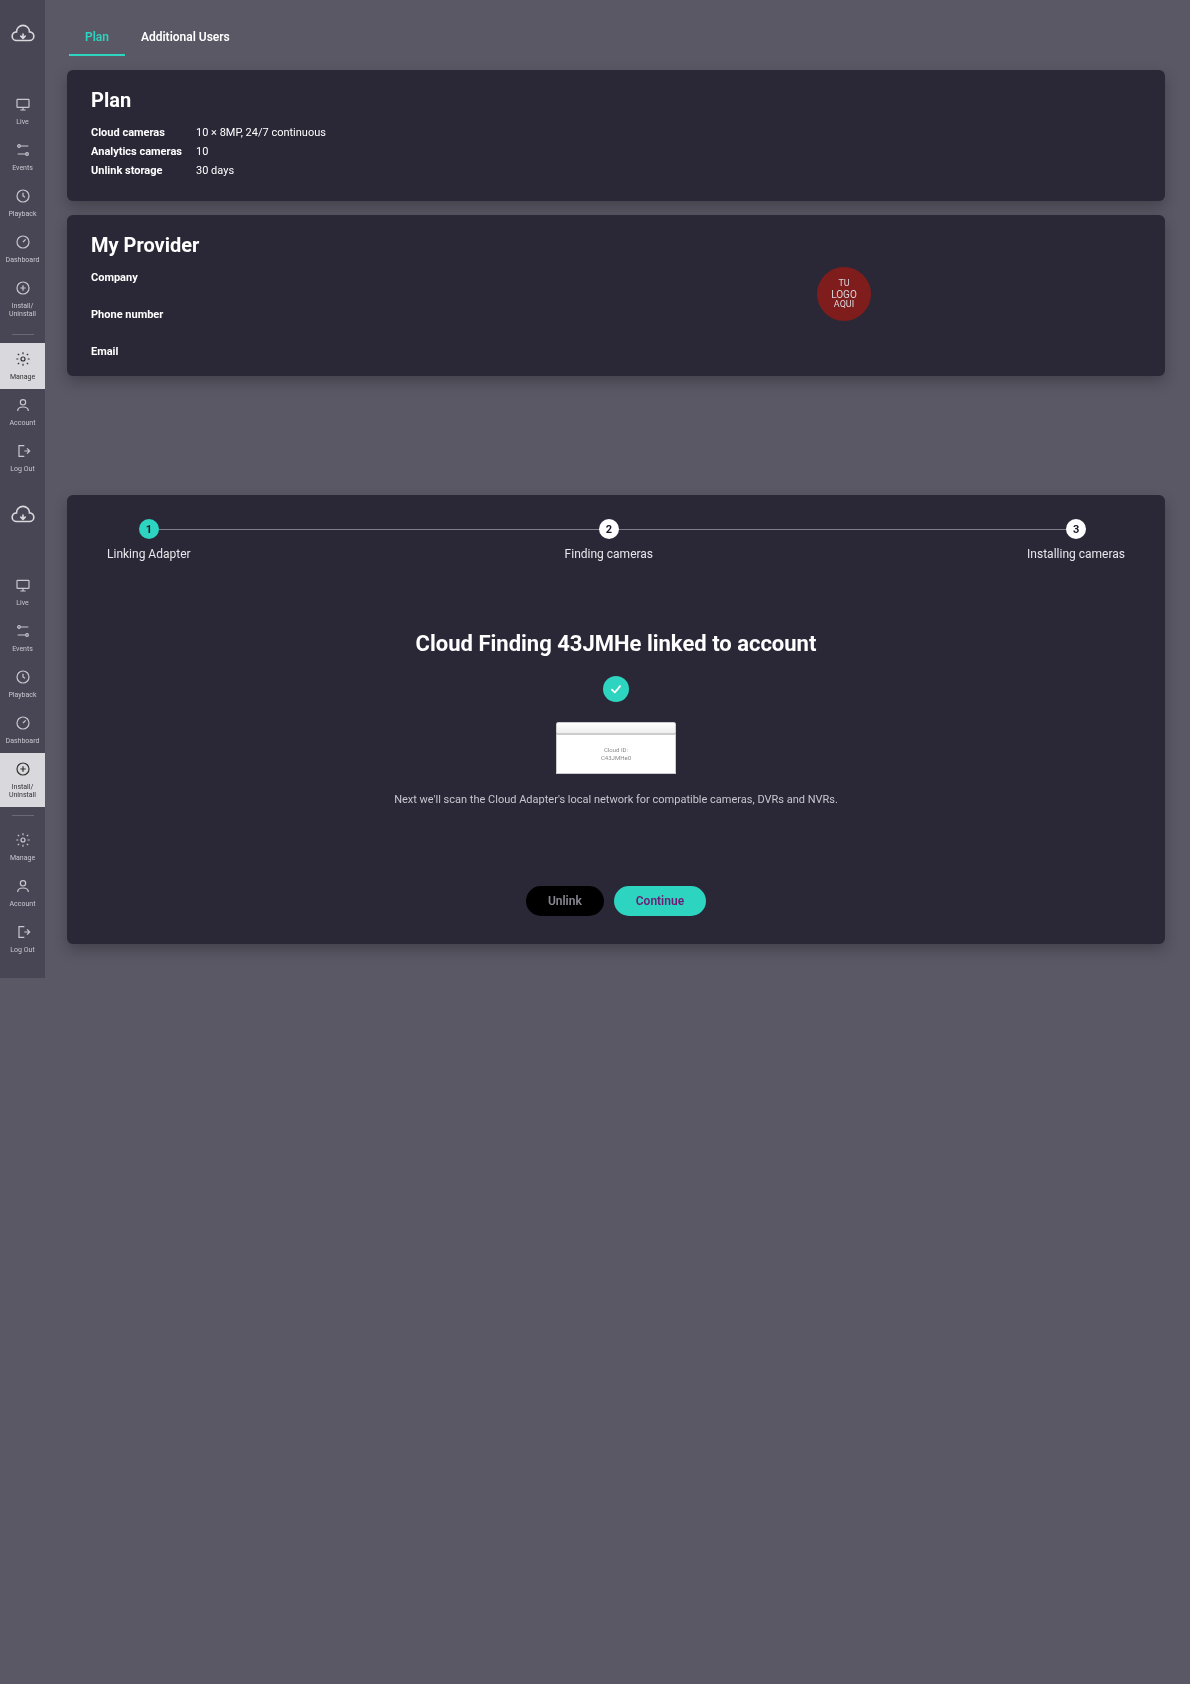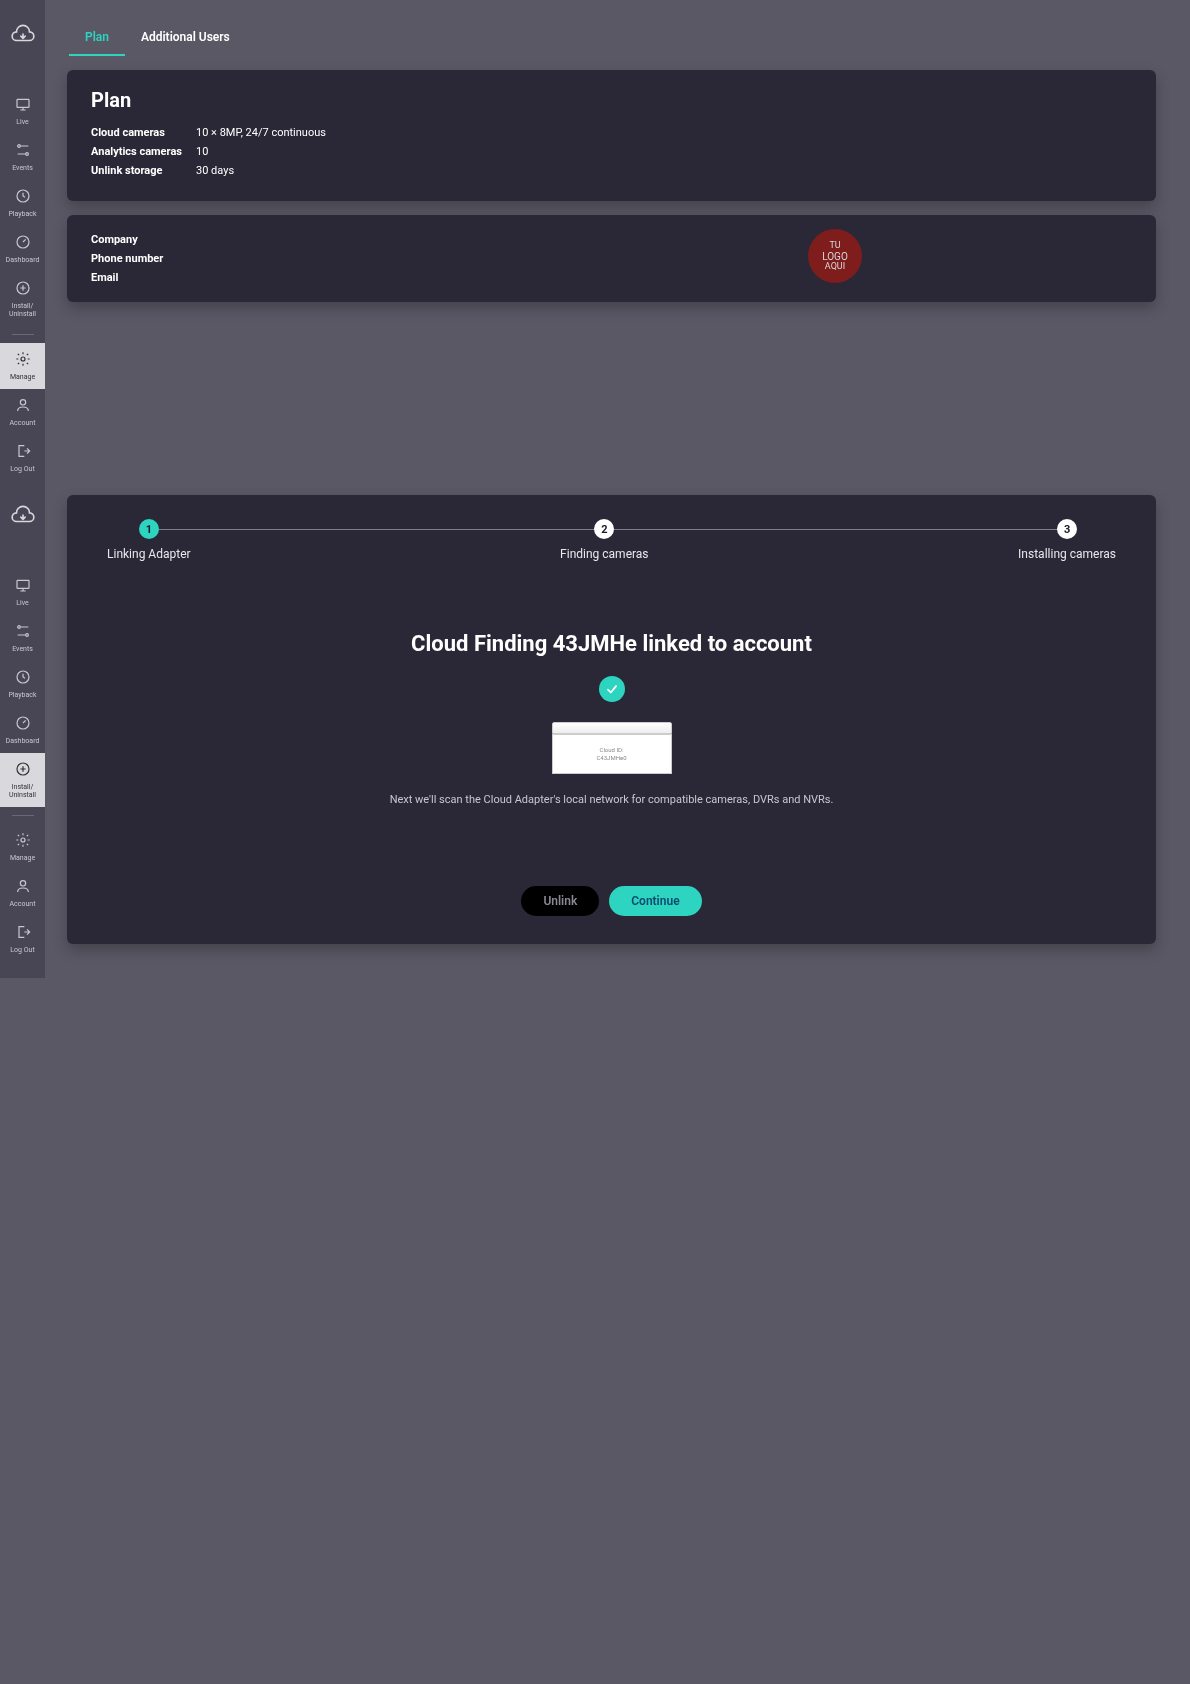--- a/index.html
+++ b/index.html
@@ -65,21 +65,21 @@
     }
     .sidebar-item .icon {
       width: 16px;
       height: 16px;
       display: flex;
       align-items: center;
       justify-content: center;
     }
     .main-content {
       flex: 1;
-      padding: 0 12px 20px 0;
+      padding: 0 3px 20px 0;
     }
     .tabs {
       display: flex;
       gap: 0;
       padding: 20px 0 0 24px;
     }
     .tab {
       padding: 10px 16px;
       font-size: 12px;
       font-weight: 600;
@@ -121,21 +121,21 @@
       color: #c8c7d0;
     }
     .provider-content {
       display: flex;
       justify-content: space-between;
       align-items: flex-start;
     }
     .provider-fields {
       display: flex;
       flex-direction: column;
-      gap: 6px;
+      gap: 24px;
       font-size: 11px;
       font-weight: 700;
     }
     .provider-logo {
       margin-right: 270px;
       margin-top: -4px;
     }
     .logo-circle {
       width: 54px;
       height: 54px;
@@ -276,21 +276,21 @@
       font-weight: 600;
       border: none;
       cursor: pointer;
     }
     .btn-secondary {
       background: #000000;
       color: #8a8892;
     }
     .btn-primary {
       background: #2dd4bf;
-      color: #0c4a6e;
+      color: #701a75;
     }
   </style>
 </head>
 <body>
 
 <div class="app-container">
 
   <div class="panel">
     <div class="sidebar">
       <div class="sidebar-logo">
@@ -391,20 +391,21 @@
           <div class="plan-label">Analytics cameras</div>
           <div class="plan-value">10</div>
         </div>
         <div class="plan-row">
           <div class="plan-label">Unlink storage</div>
           <div class="plan-value">30 days</div>
         </div>
       </div>
 
       <div class="card">
+        <div class="card-title">My Provider</div>
         <div class="provider-content">
           <div class="provider-fields">
             <div>Company</div>
             <div>Phone number</div>
             <div>Email</div>
           </div>
           <div class="provider-logo">
             <div class="logo-circle">
               <span>TU</span>
               <span class="big">LOGO</span>

